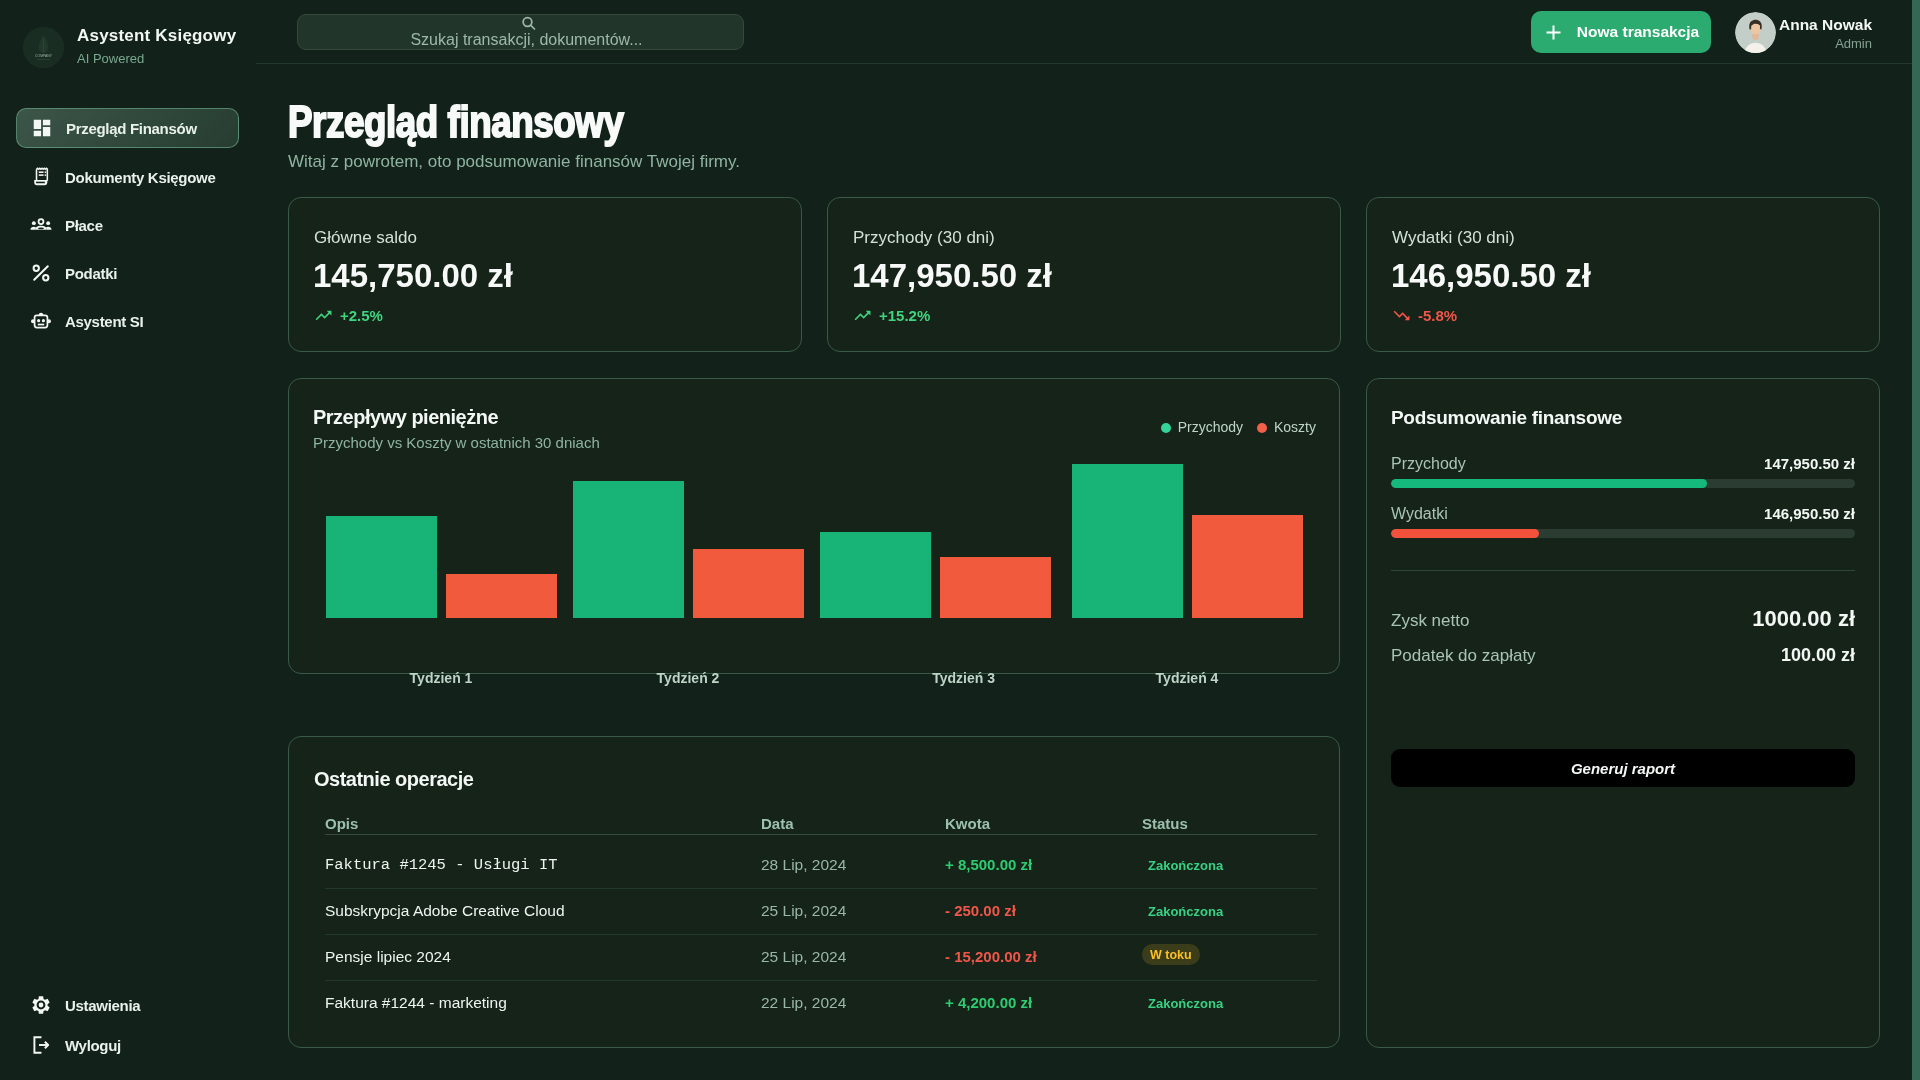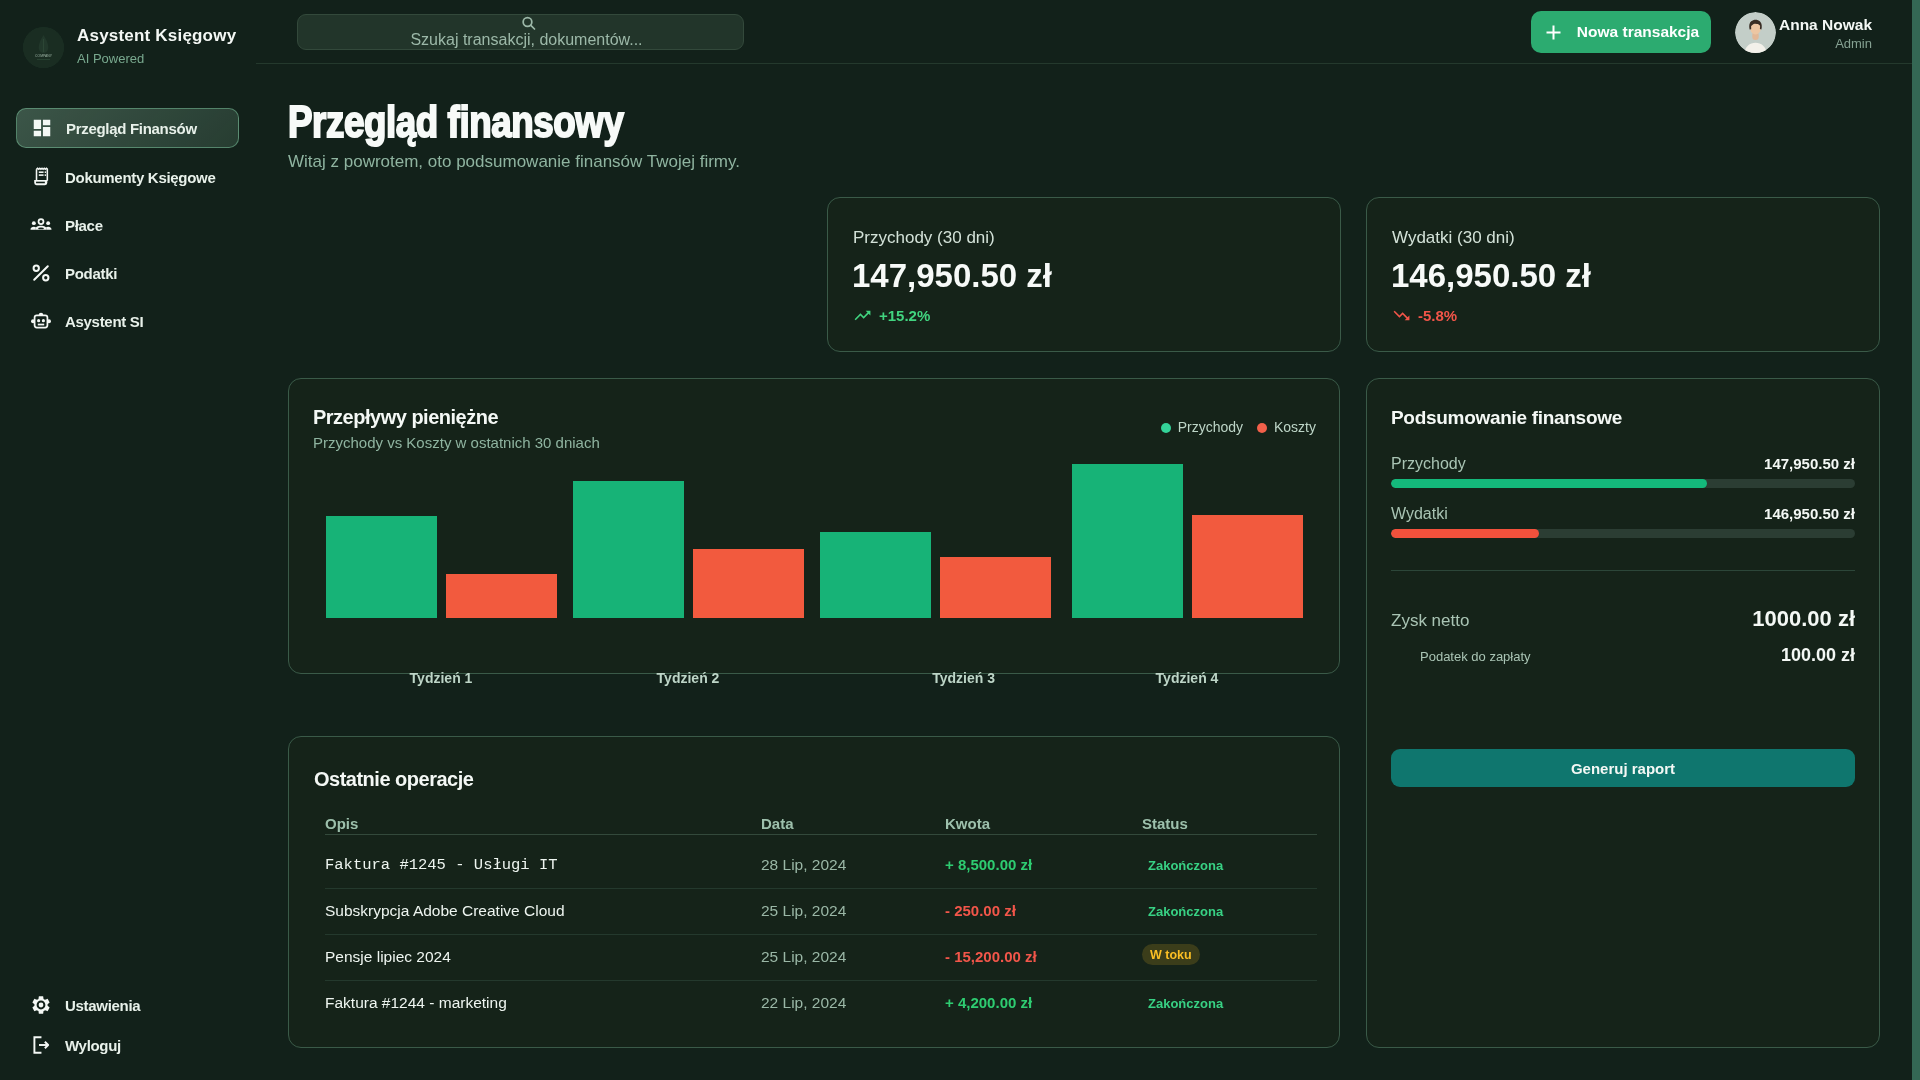--- a/index.html
+++ b/index.html
@@ -49,21 +49,21 @@
   .wk { position:absolute; top:291px; width:120px; text-align:center; font-size:14px; font-weight:bold; color:#bdd5c7; }
 
   
   #rp-title { position:absolute; left:24px; top:28px; font-size:19px; font-weight:bold; color:#f4f8f5; letter-spacing:-0.3px; }
   .rp-row { position:absolute; left:24px; right:24px; display:flex; justify-content:space-between; align-items:baseline; }
   .rp-lab { font-size:16px; color:#a9c4b4; }
   .rp-val { font-size:15px; font-weight:bold; color:#f4f8f5; }
   .pbar { position:absolute; left:24px; right:24px; height:9px; border-radius:5px; background:#2b3d33; overflow:hidden; }
   .pfill { height:100%; border-radius:5px; }
   #rp-divider { position:absolute; left:24px; right:24px; top:191px; border-top:1px solid #2c4639; }
-  #btn-report { position:absolute; left:24px; right:24px; top:370px; height:38px; background:#0f766e; border-radius:9px; display:flex; align-items:center; justify-content:center; font-size:15px; font-weight:bold; color:#f4f8f5; }
+  #btn-report { position:absolute; left:24px; right:24px; top:370px; height:38px; background:#000000; border-radius:9px; display:flex; align-items:center; justify-content:center; font-size:15px; font-weight:bold; color:#f4f8f5;font-style:italic; }
 
   
   #tbl-title { position:absolute; left:25px; top:31px; font-size:20px; font-weight:bold; color:#f4f8f5; letter-spacing:-0.5px; }
   .th { position:absolute; top:78px; font-size:15px; font-weight:bold; color:#9dc0ac; }
   #thead-line { position:absolute; left:36px; right:22px; top:97px; border-top:1px solid #33493b; }
   .rowline { position:absolute; left:36px; right:22px; border-top:1px solid #24392d; }
   .td-desc { position:absolute; font-size:15.5px; color:#eef5f0; }
   .td-date { position:absolute; font-size:15.5px; color:#9ab7a6; }
   .td-amt  { position:absolute; font-size:15px; font-weight:bold; }
   .td-st   { position:absolute; font-size:13px; font-weight:bold; color:#38d184; }
@@ -178,20 +178,30 @@
         <path d="M9.5 41c.5-6.6 5.3-10.3 11-10.3s10.5 3.7 11 10.3z" fill="#f3f1ea"></path>
       </svg>
     </div>
     <div id="user-name">Anna Nowak</div>
     <div id="user-role">Admin</div>
   </div>
 
   <div id="h1">Przegląd finansowy</div>
   <div id="h1sub">Witaj z powrotem, oto podsumowanie finansów Twojej firmy.</div>
 
+  <div class="card" style="left:288px; top:197px; width:514px; height:155px;">
+    <div class="stat-label">Główne saldo</div>
+    <div class="stat-value">145,750.00 zł</div>
+    <div class="stat-trend tg">
+      <svg width="19" height="19" viewBox="0 0 24 24" fill="#41d47f">
+          <path d="M16 6l2.29 2.29-4.88 4.88-4-4L2 16.59 3.41 18l6-6 4 4 6.3-6.29L22 12V6h-6z"></path>
+        </svg>
+      +2.5%
+    </div>
+  </div>
   <div class="card" style="left:827px; top:197px; width:514px; height:155px;">
     <div class="stat-label">Przychody (30 dni)</div>
     <div class="stat-value">147,950.50 zł</div>
     <div class="stat-trend tg">
       <svg width="19" height="19" viewBox="0 0 24 24" fill="#41d47f">
           <path d="M16 6l2.29 2.29-4.88 4.88-4-4L2 16.59 3.41 18l6-6 4 4 6.3-6.29L22 12V6h-6z"></path>
         </svg>
       +15.2%
     </div>
   </div>
@@ -242,21 +252,21 @@
       </div>
     <div class="pbar" style="top:150px;">
         <div class="pfill" style="width:32%; background:#f2513c;"></div>
       </div>
     <div id="rp-divider"></div>
     <div class="rp-row" style="top:227px;">
         <span class="rp-lab" style="font-size:17px;">Zysk netto</span>
         <span class="rp-val" style="font-size:22px;">1000.00 zł</span>
       </div>
     <div class="rp-row" style="top:266px;">
-        <span class="rp-lab" style="font-size:13px;margin-left:29px;">Podatek do zapłaty</span>
+        <span class="rp-lab" style="font-size:17px;">Podatek do zapłaty</span>
         <span class="rp-val" style="font-size:18px;">100.00 zł</span>
       </div>
     <div id="btn-report">Generuj raport</div>
   </div>
 
   <div class="card" style="left:288px; top:736px; width:1052px; height:312px;">
     <div id="tbl-title">Ostatnie operacje</div>
     <div class="th" style="left:36px;">Opis</div>
     <div class="th" style="left:472px;">Data</div>
     <div class="th" style="left:656px;">Kwota</div>

